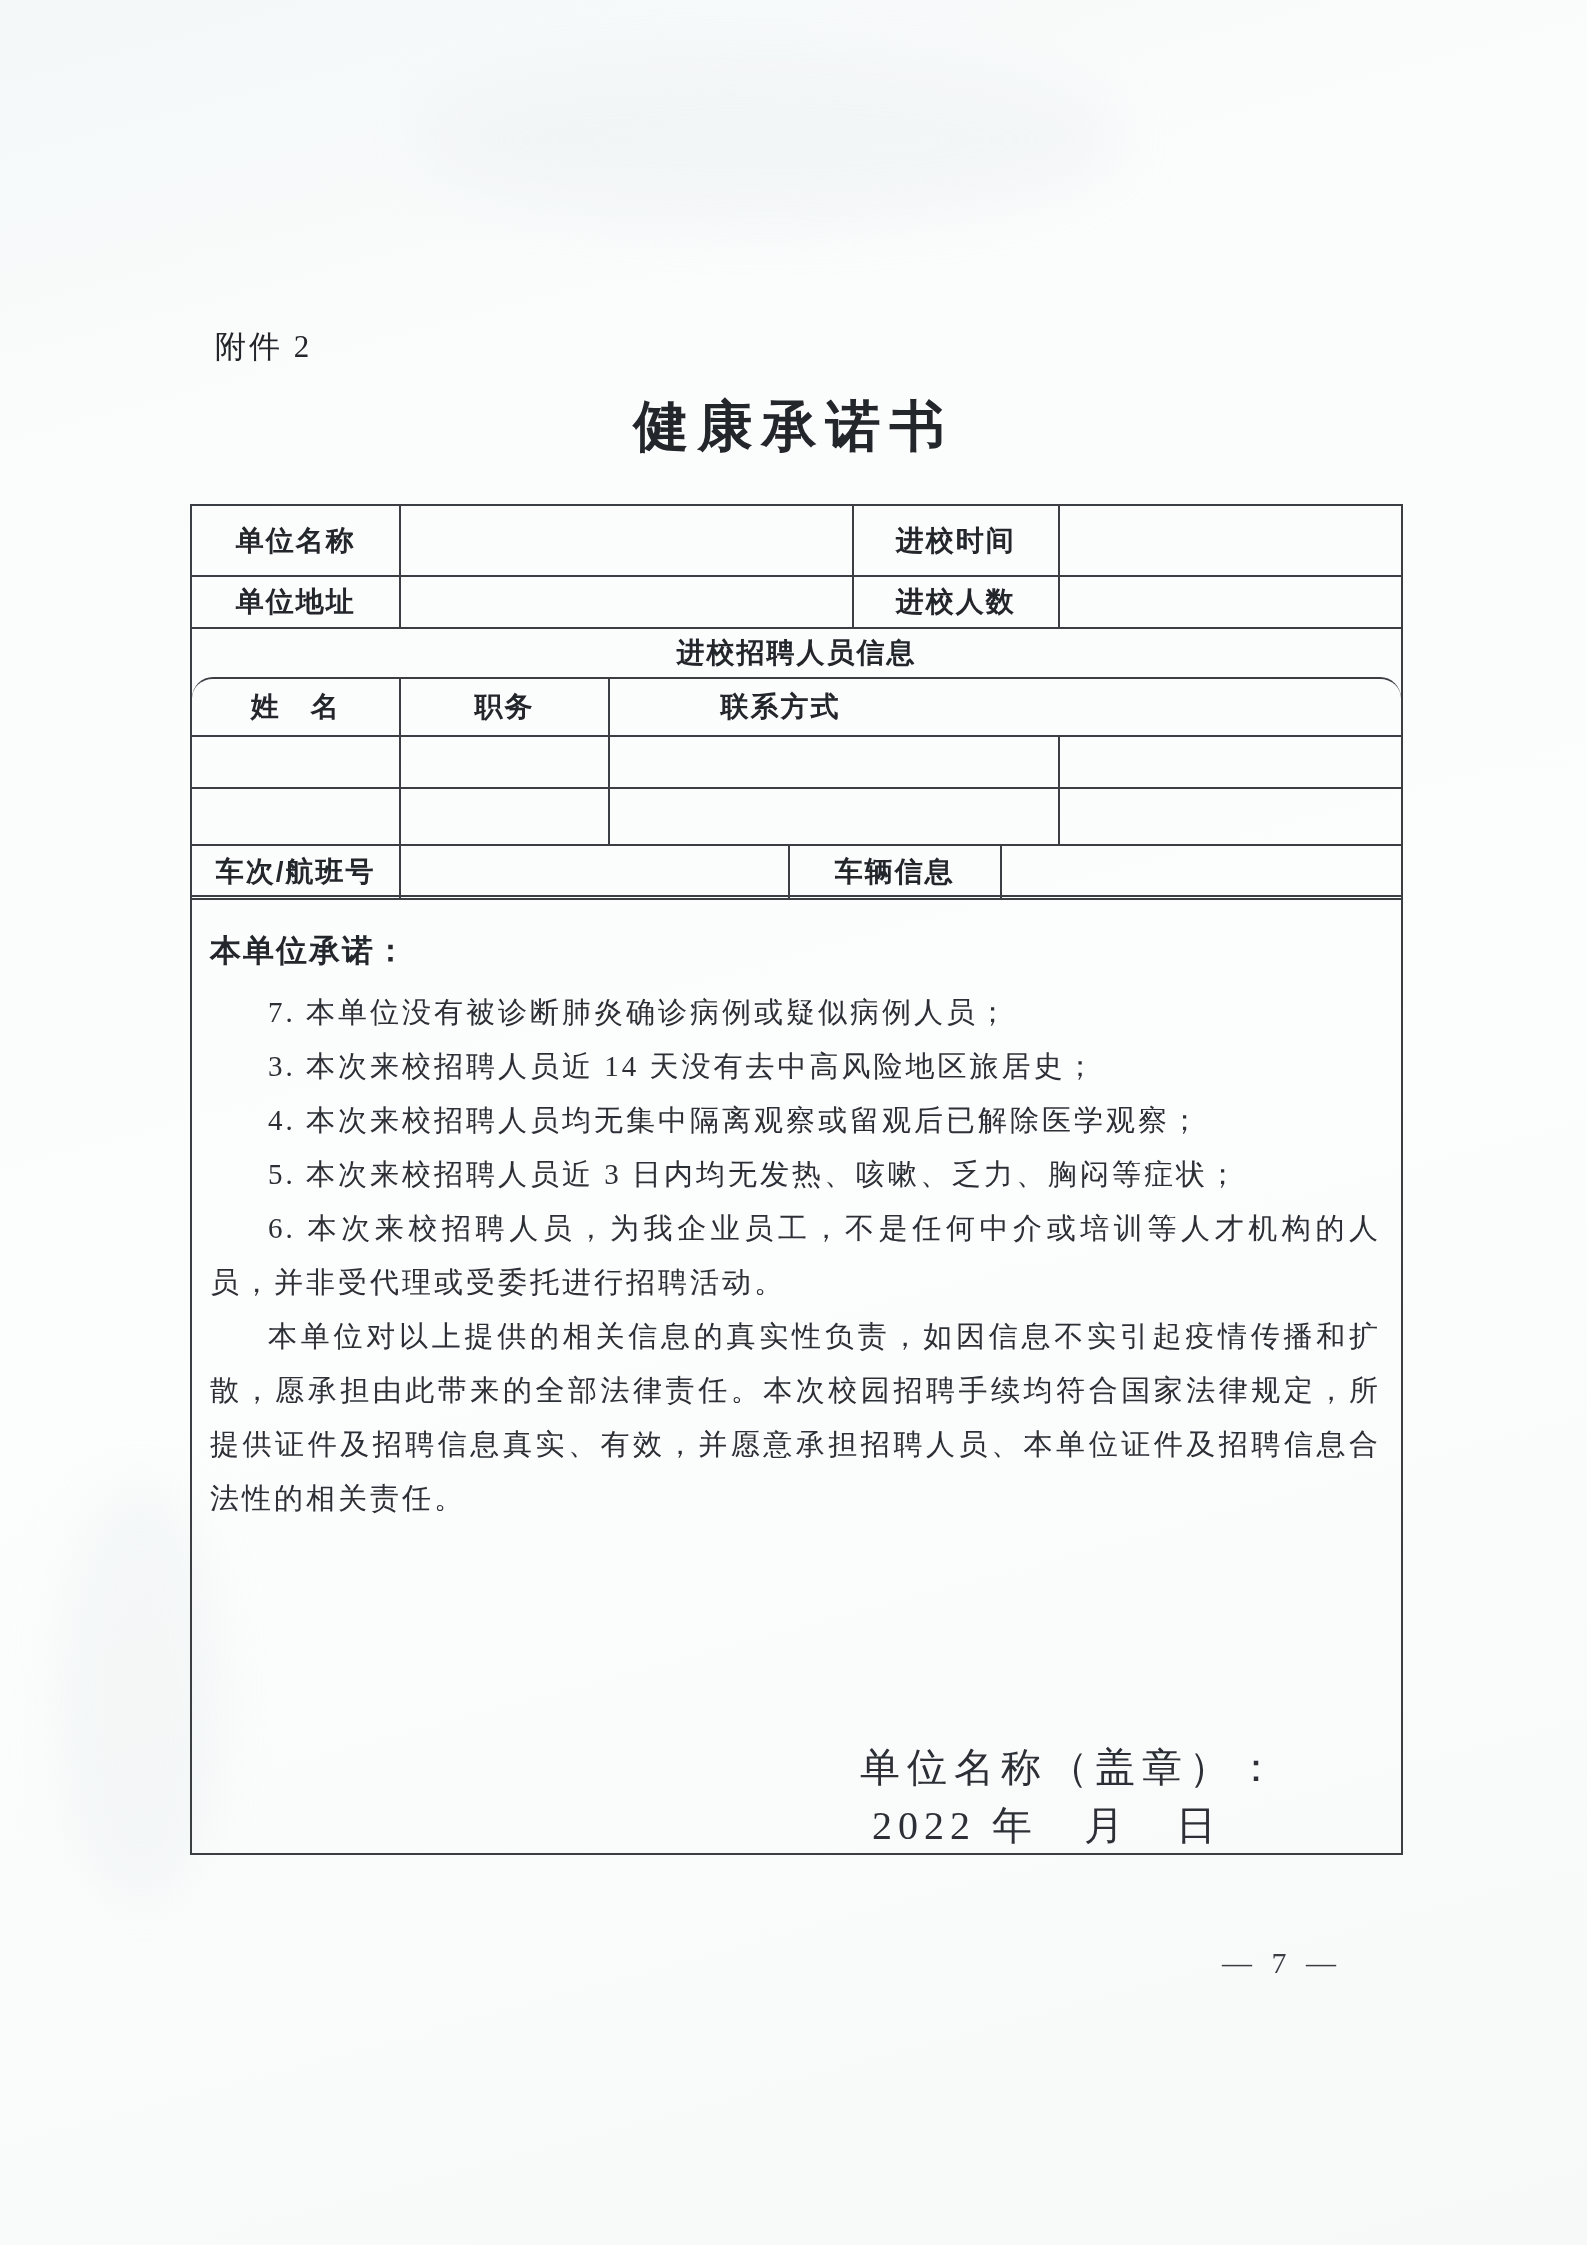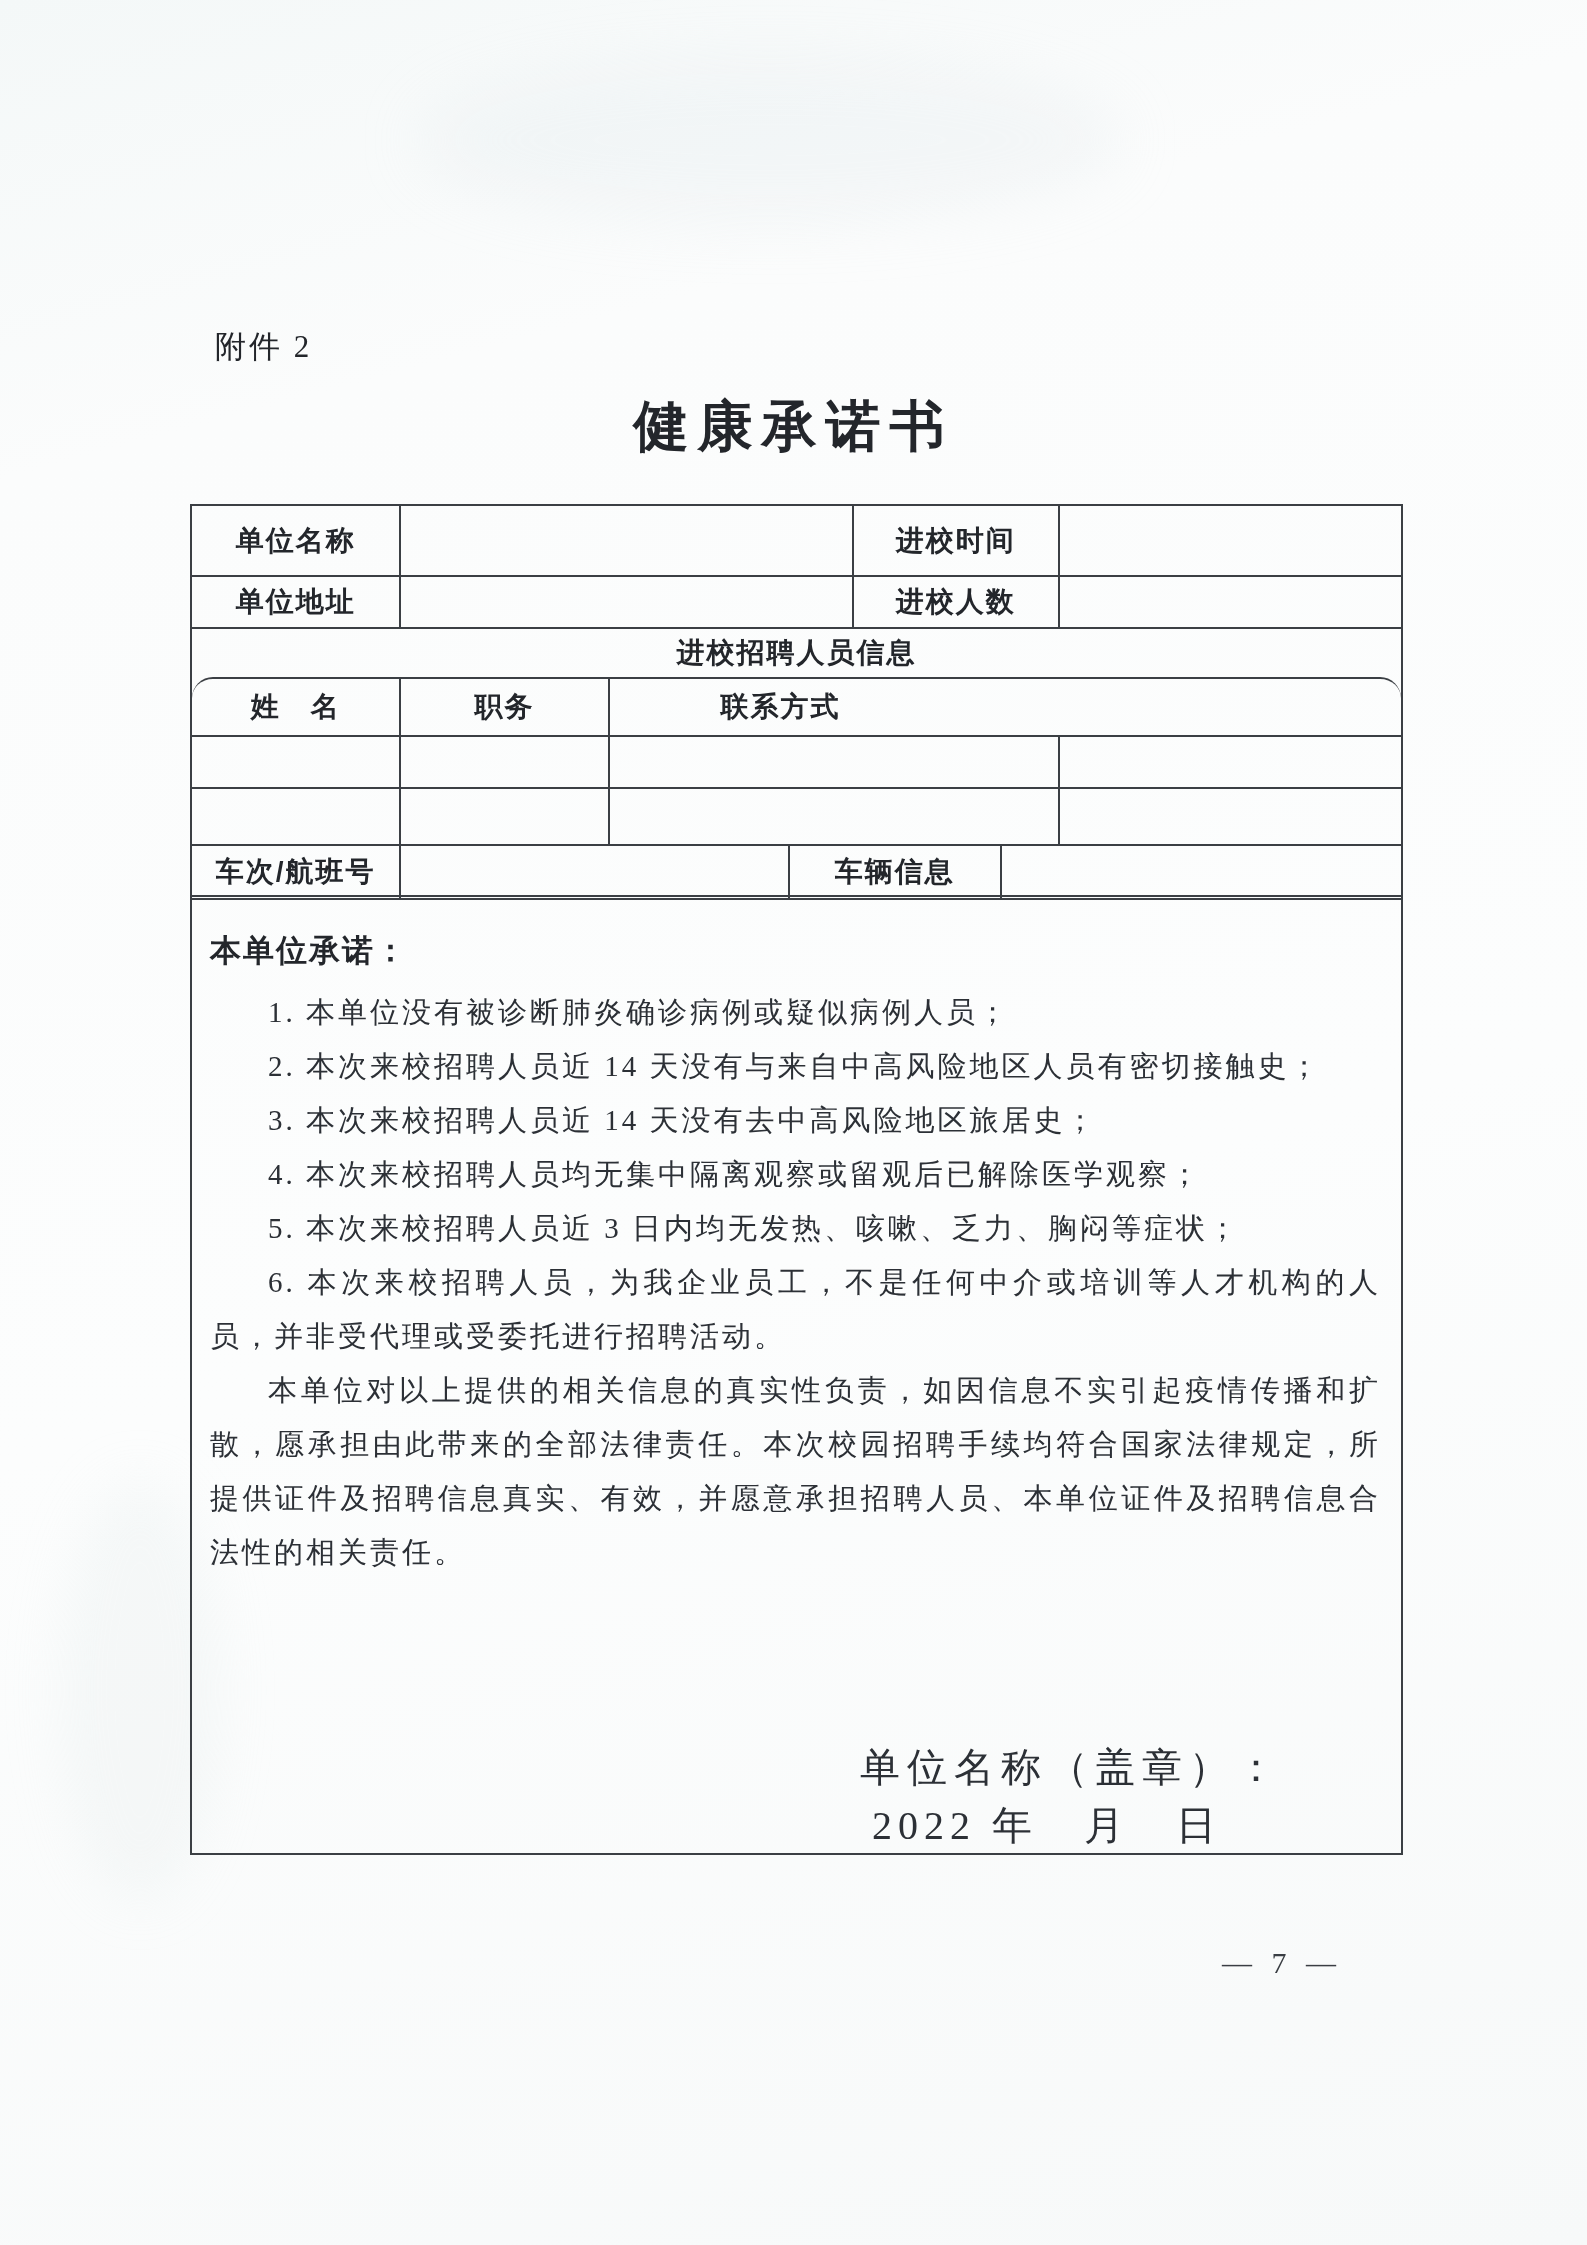--- a/index.html
+++ b/index.html
@@ -138,22 +138,21 @@
       <div class="tc lbl wG1">车次/航班号</div>
       <div class="tc wG2"></div>
       <div class="tc lbl wG3">车辆信息</div>
       <div class="tc wG4"></div>
     </div>
 
   </div>
 
   <div class="commit-box">
     <div class="commit-heading">本单位承诺：</div>
-    <p class="commit-par">1. 本单位没有被诊断肺炎确诊病例或疑似病例人员；</p>
-    <p class="commit-par">2. 本次来校招聘人员近 14 天没有与来自中高风险地区人员有密切接触史；</p>
+    <p class="commit-par">7. 本单位没有被诊断肺炎确诊病例或疑似病例人员；</p>
     <p class="commit-par">3. 本次来校招聘人员近 14 天没有去中高风险地区旅居史；</p>
     <p class="commit-par">4. 本次来校招聘人员均无集中隔离观察或留观后已解除医学观察；</p>
     <p class="commit-par">5. 本次来校招聘人员近 3 日内均无发热、咳嗽、乏力、胸闷等症状；</p>
     <p class="commit-par">6. 本次来校招聘人员，为我企业员工，不是任何中介或培训等人才机构的人员，并非受代理或受委托进行招聘活动。</p>
     <p class="commit-par">本单位对以上提供的相关信息的真实性负责，如因信息不实引起疫情传播和扩散，愿承担由此带来的全部法律责任。本次校园招聘手续均符合国家法律规定，所提供证件及招聘信息真实、有效，并愿意承担招聘人员、本单位证件及招聘信息合法性的相关责任。</p>
 
     <div class="sig-block">
       <div class="sig-seal">单位名称（盖章）：</div>
       <div class="sig-date">2022 年　月　日</div>
     </div>

